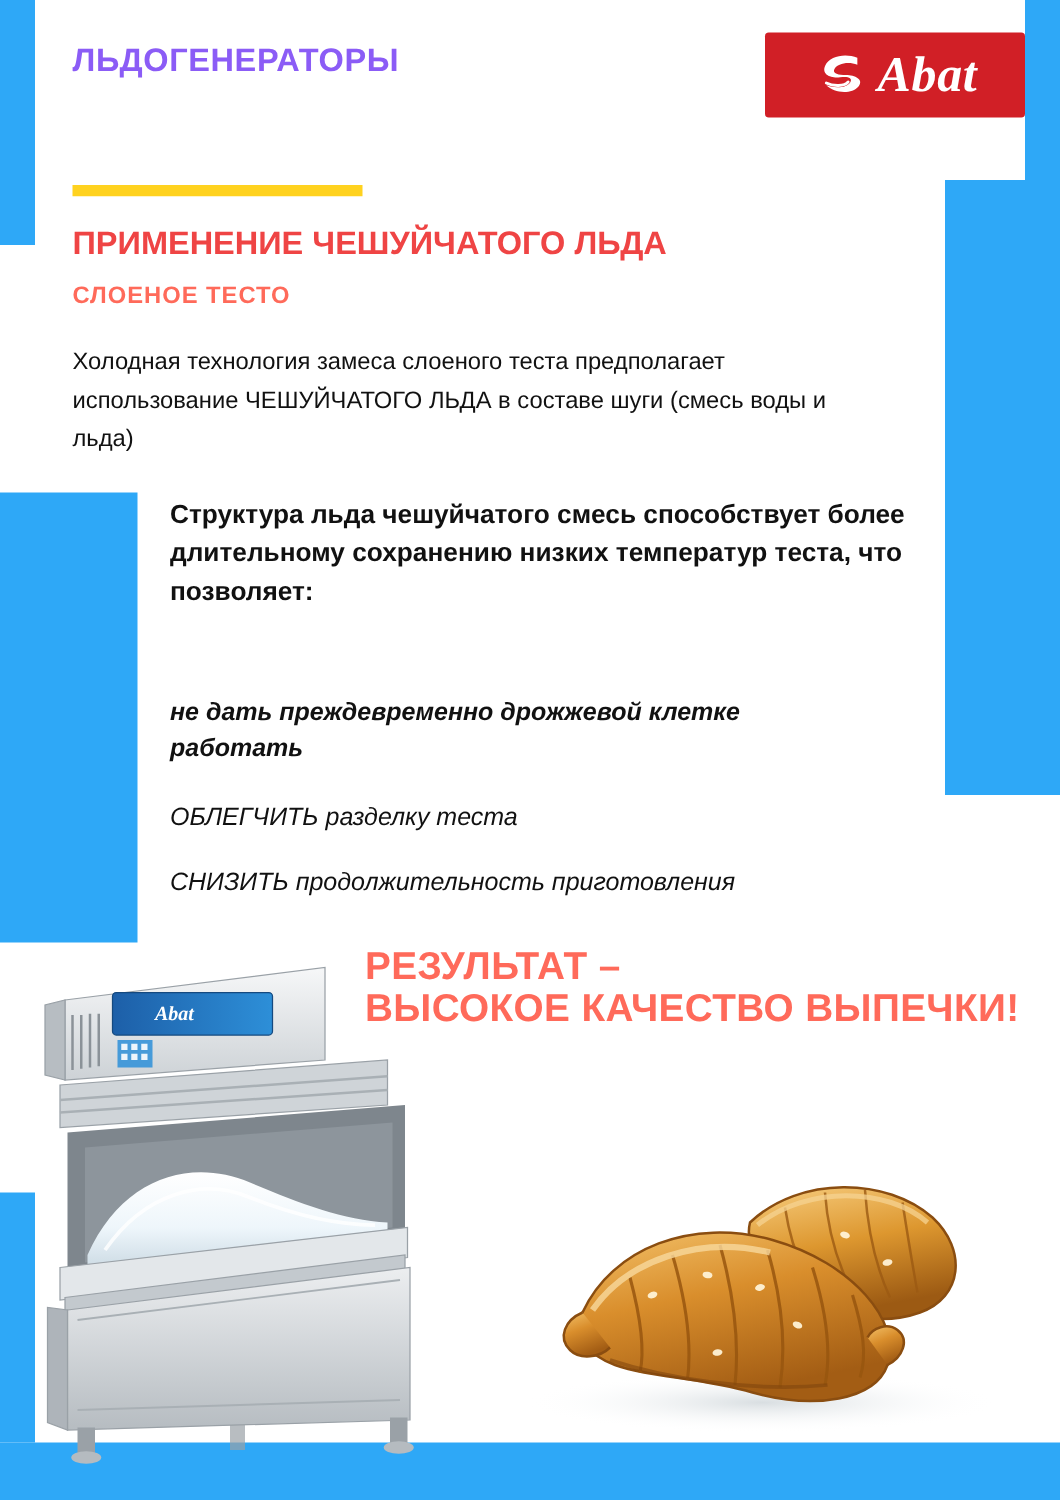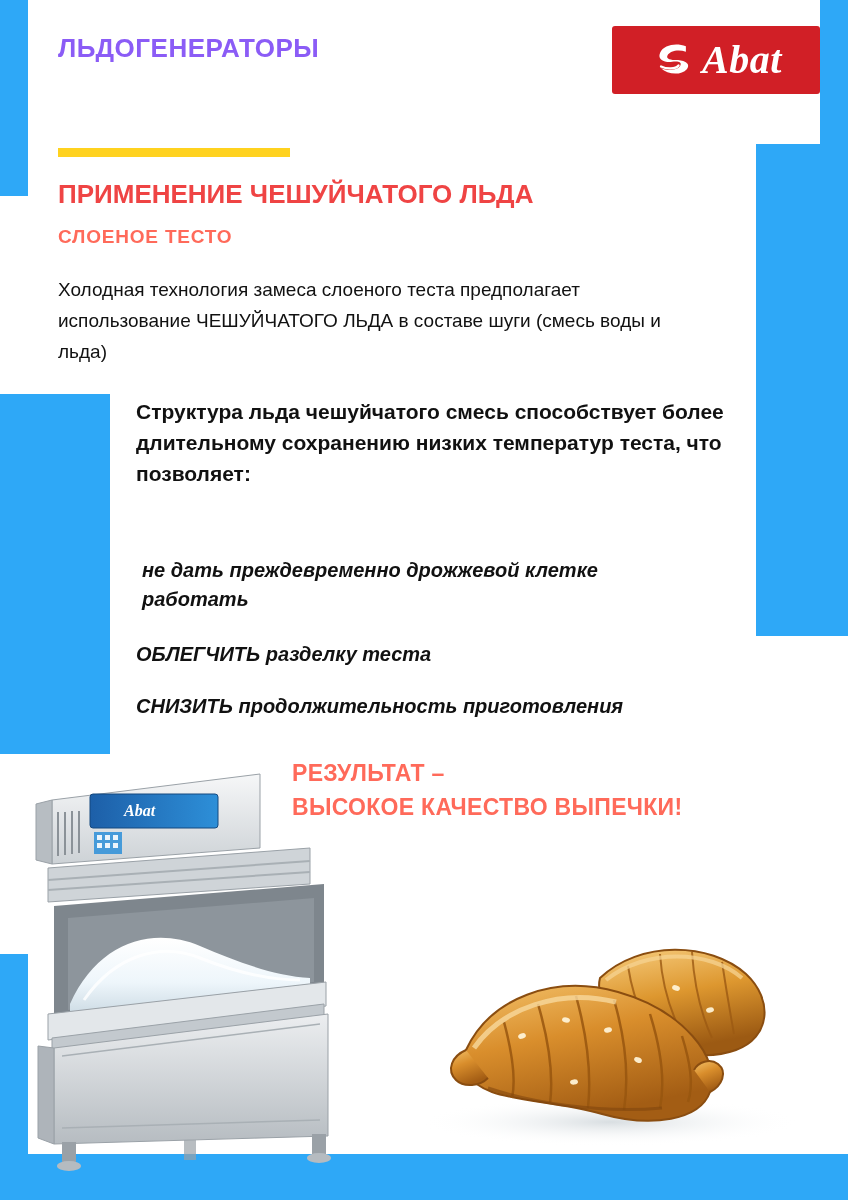--- a/index.html
+++ b/index.html
@@ -170,33 +170,32 @@
   }
 
   .bullet {
     position: absolute;
     left: 136px;
     width: 660px;
     font-style: italic;
     font-size: 20px;
     line-height: 29px;
     color: #111111;
-    font-weight: bold;
-  }
-  .bullet.b1 { top: 556px; width: 540px; font-weight: bold; margin-left: 6px; }
+  }
+  .bullet.b1 { top: 556px; width: 540px; font-weight: bold; }
   .bullet.b2 { top: 640px; }
   .bullet.b3 { top: 692px; }
 
   .result {
     position: absolute;
     left: 292px;
     top: 756px;
     width: 540px;
     font-weight: bold;
-    font-size: 23px;
+    font-size: 31px;
     line-height: 34px;
     letter-spacing: 0.3px;
     color: #ff6a5a;
     text-transform: uppercase;
   }
 
   
   .machine {
     position: absolute;
     left: 24px;

